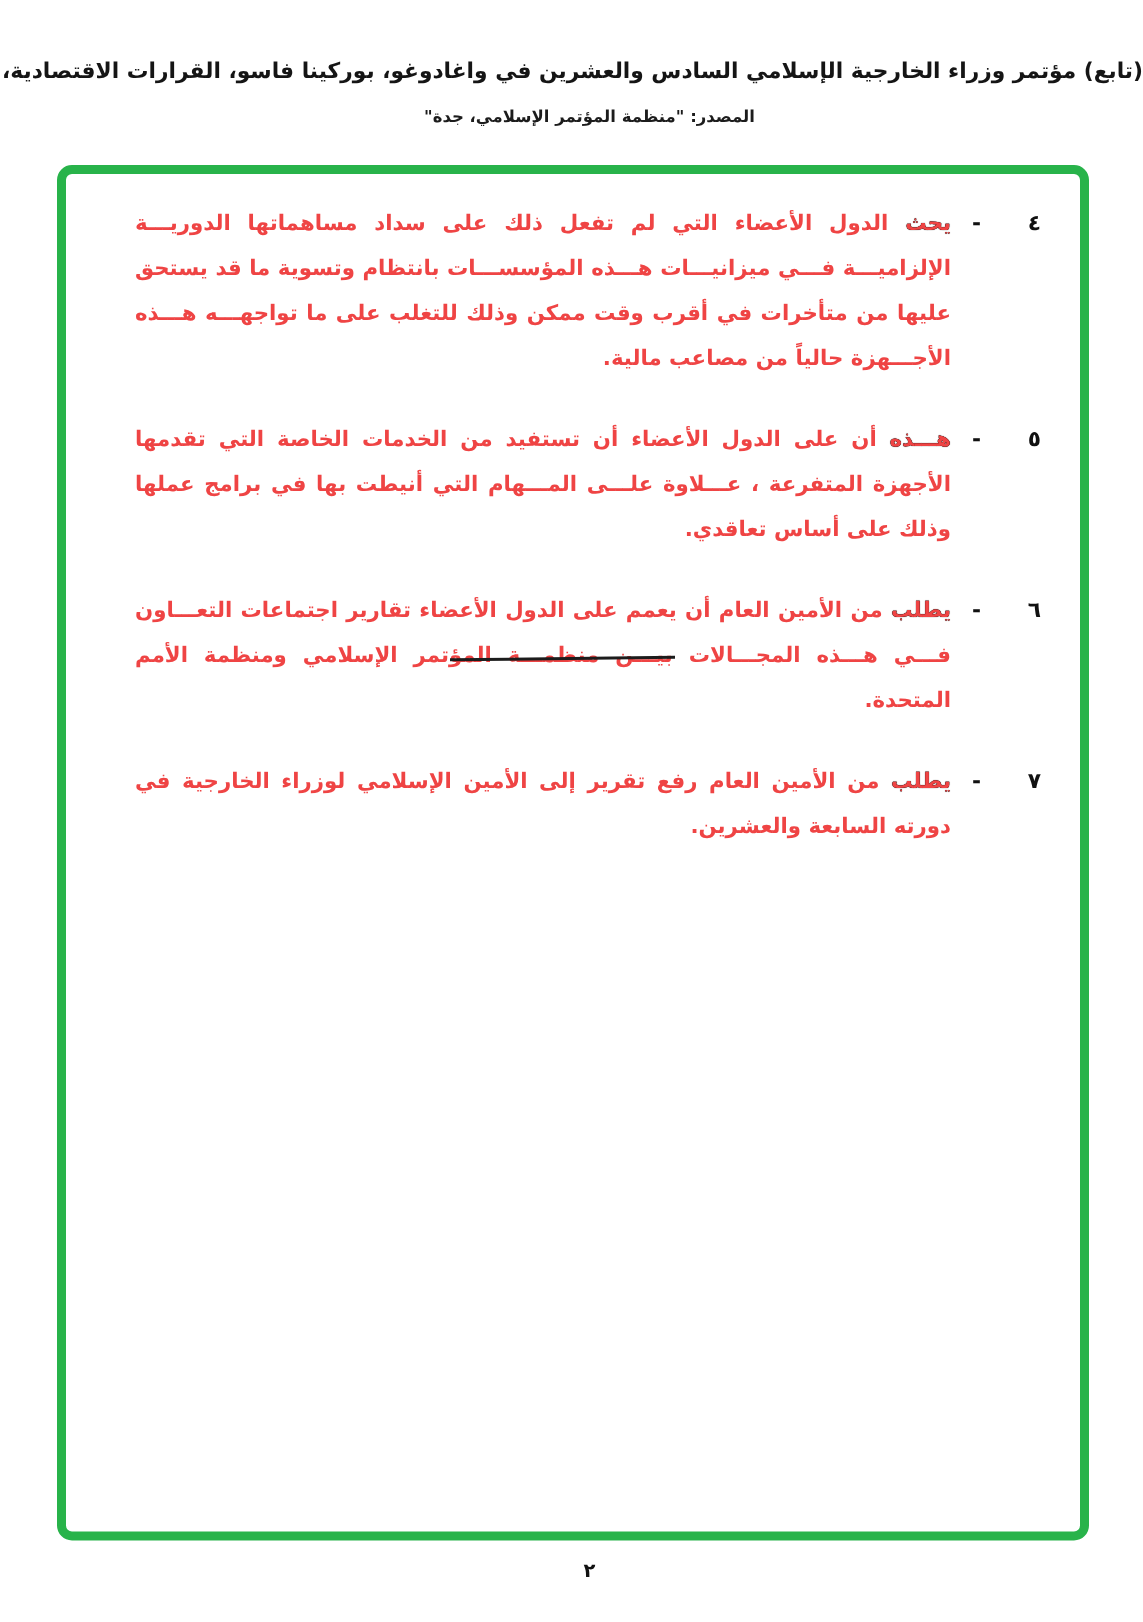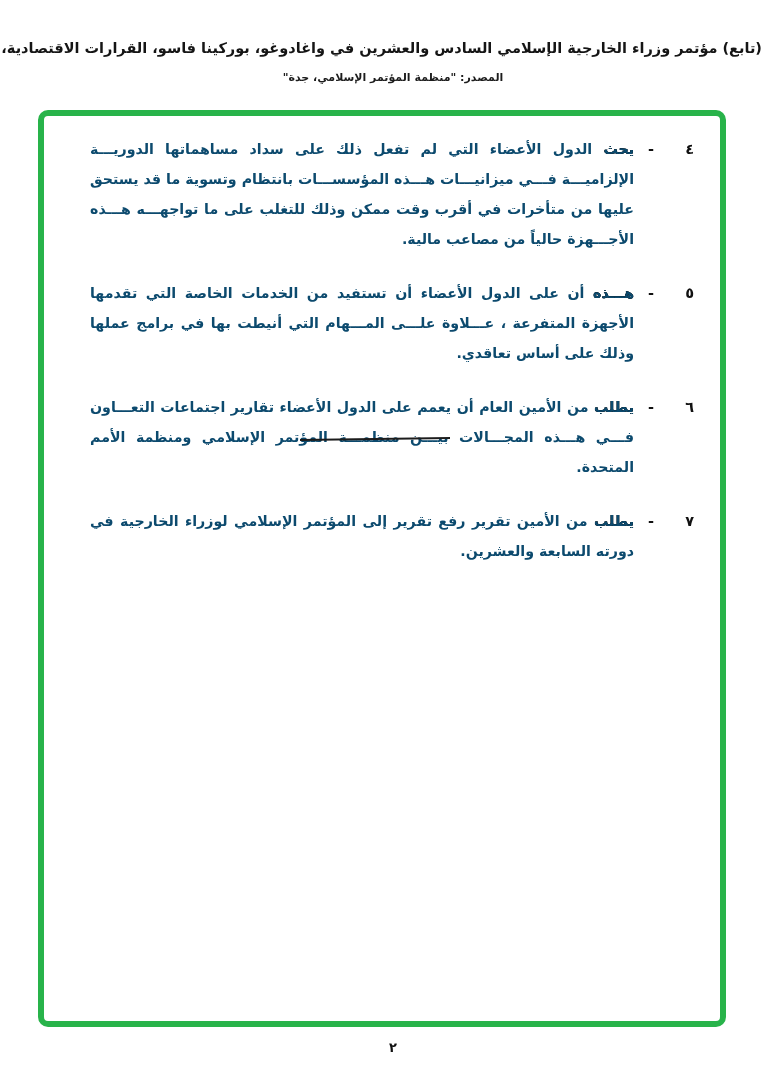--- a/index.html
+++ b/index.html
@@ -81,21 +81,21 @@
     line-height: 30px;
     margin-left: 14px;
     white-space: nowrap;
   }
   .item-text {
     flex: 1 1 auto;
     font-size: 14.2px;
     font-weight: bold;
     line-height: 30px;
     text-align: justify;
-    color: #0c4a6e;
+    color: #ef4444;
   }
   .item-text .lead {
     text-shadow: 0 0 0.6px #000, 0 0 0.4px #000;
   }
 
   
   .divider {
     position: absolute;
     left: 300px;
     top: 438px;
@@ -158,20 +158,20 @@
         <span class="lead">يطلب</span><span> من الأمين العام أن يعمم على الدول الأعضاء تقارير اجتماعات التعـــاون فـــي هـــذه المجـــالات بيـــن منظمـــة المؤتمر الإسلامي ومنظمة الأمم المتحدة.</span>
       </div>
     </div>
 
     <div class="item">
       <div class="item-marker">
         <span>٧</span>
         <span>-</span>
       </div>
       <div class="item-text">
-        <span class="lead">يطلب</span><span> من الأمين تقرير رفع تقرير إلى المؤتمر الإسلامي لوزراء الخارجية في دورته السابعة والعشرين.</span>
+        <span class="lead">يطلب</span><span> من الأمين العام رفع تقرير إلى الأمين الإسلامي لوزراء الخارجية في دورته السابعة والعشرين.</span>
       </div>
     </div>
   </div>
 
 <div class="divider"></div>
 
 <div class="page-number">٢</div>
 
 </body></html>

